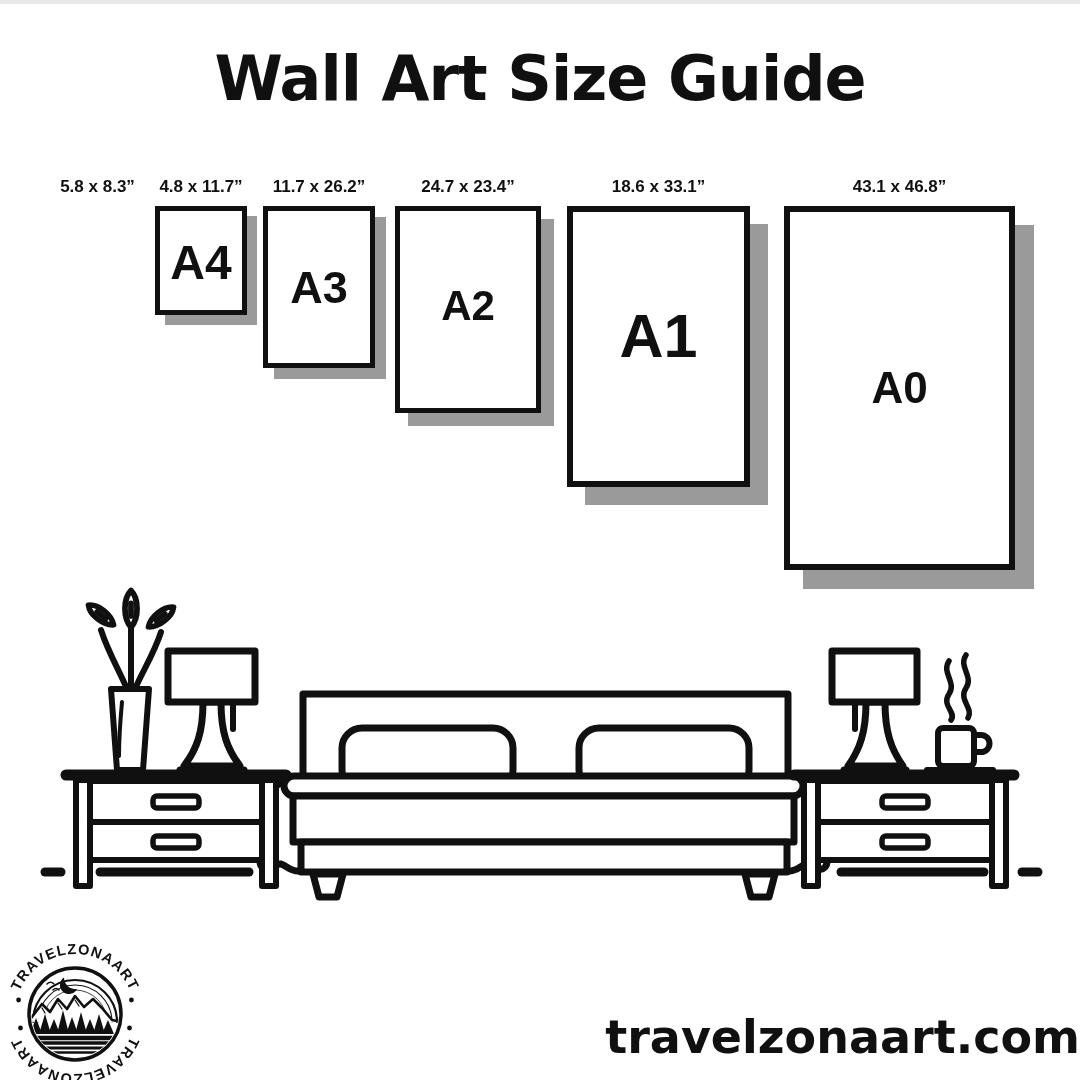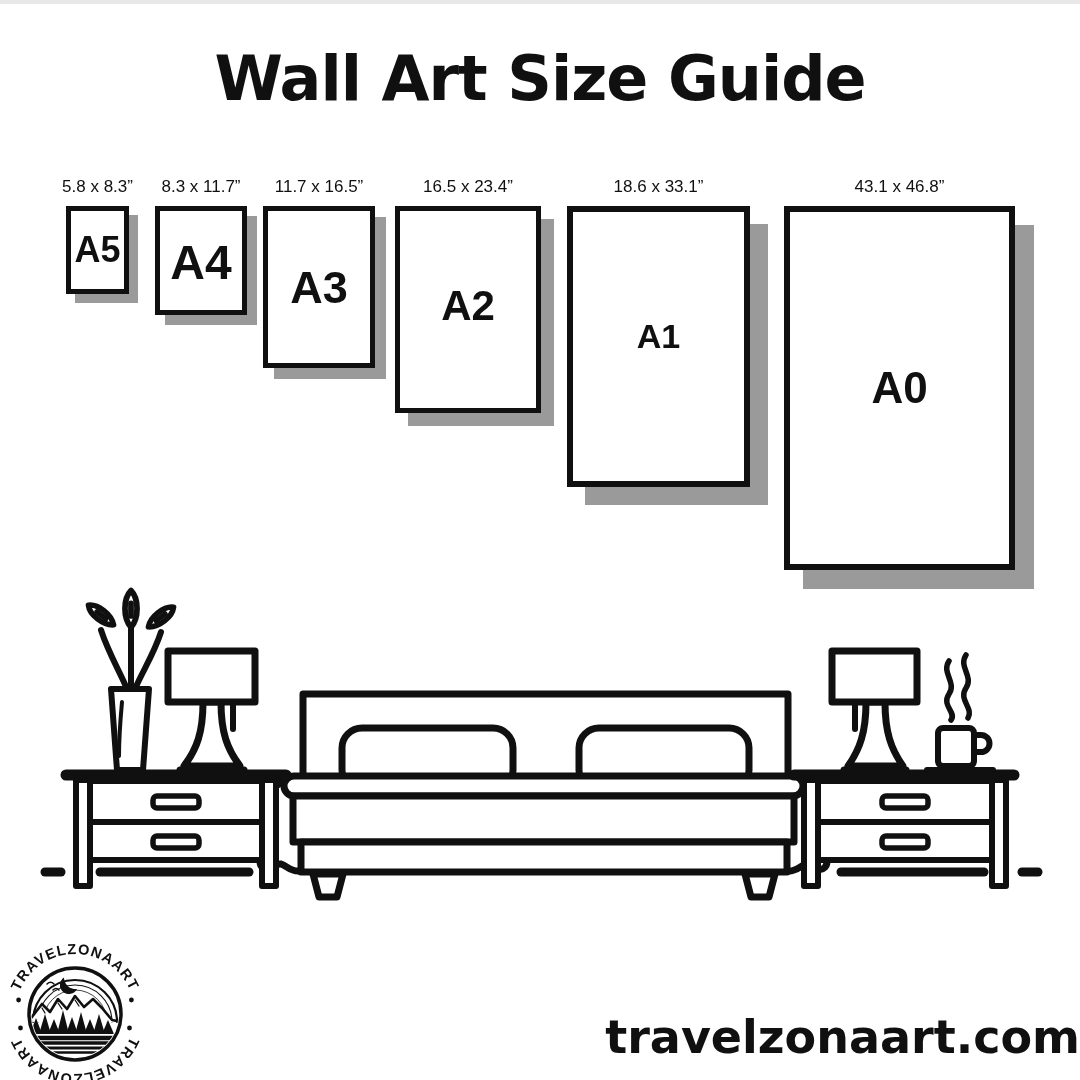--- a/index.html
+++ b/index.html
@@ -15,35 +15,35 @@
   }
   .title{
     position:absolute;top:38px;left:0;width:100%;text-align:center;
     font-family:"DejaVu Sans",sans-serif;font-weight:800;font-size:62px;
     letter-spacing:-1px;color:var(--ink);
   }
   
   .paper-group{position:absolute;top:170px;text-align:center;}
   .dims{
     position:relative;left:50%;transform:translateX(-50%);width:max-content;
-    font-weight:400;font-size:17px;height:26px;line-height:26px;white-space:nowrap;
+    font-weight:700;font-size:17px;height:26px;line-height:26px;white-space:nowrap;
   }
   .sheet{
     position:relative;box-sizing:border-box;width:100%;margin-top:6px;
     background:var(--background);border:5px solid var(--ink);
   }
   .letter{
     position:absolute;left:0;right:0;transform:translateY(-50%);
     font-weight:700;line-height:1;
   }
   .p-a5{left:66px;width:63px}  .p-a5 .sheet{height:88px;box-shadow:9px 9px 0 var(--shadow)}   .p-a5 .letter{top:50%;font-size:36px}
   .p-a4{left:155px;width:92px} .p-a4 .sheet{height:109px;box-shadow:10px 10px 0 var(--shadow)} .p-a4 .letter{top:53%;font-size:48px}
   .p-a3{left:263px;width:112px}.p-a3 .sheet{height:162px;box-shadow:11px 11px 0 var(--shadow)} .p-a3 .letter{top:50%;font-size:45px}
   .p-a2{left:395px;width:146px}.p-a2 .sheet{height:207px;box-shadow:13px 13px 0 var(--shadow)} .p-a2 .letter{top:48%;font-size:42px}
-  .p-a1{left:567px;width:183px}.p-a1 .sheet{height:281px;border-width:6px;box-shadow:18px 18px 0 var(--shadow)} .p-a1 .letter{top:46%;font-size:34px}
+  .p-a1{left:567px;width:183px}.p-a1 .sheet{height:281px;border-width:6px;box-shadow:18px 18px 0 var(--shadow)} .p-a1 .letter{top:46%;font-size:61px}
   .p-a0{left:784px;width:231px}.p-a0 .sheet{height:364px;border-width:6px;box-shadow:19px 19px 0 var(--shadow)} .p-a0 .letter{top:50%;font-size:44px}
   
   .room{position:absolute;left:0;top:578px;width:1080px;height:330px;color:var(--ink);}
   
   .logo{position:absolute;left:0;top:918px;width:150px;height:165px;color:var(--ink);}
   .logo text{font-family:"Liberation Sans",sans-serif;font-weight:700;font-size:14.5px;letter-spacing:1.1px;fill:var(--ink);}
   
   .website{
     position:absolute;top:1006px;left:560px;width:520px;text-align:right;
     font-family:"DejaVu Sans",sans-serif;font-weight:800;font-size:46px;color:var(--ink);
@@ -51,38 +51,35 @@
 </style>
 </head>
 <body>
 
 <div class="canvas">
 
   <div class="title">Wall Art Size Guide</div>
 
   <div class="paper-group p-a5">
     <div class="dims">5.8 x 8.3”</div>
-    <div class="sheet">
-      <div class="letter">A5</div>
-    </div>
   </div>
   <div class="paper-group p-a4">
-    <div class="dims">8.3 x 11.7”</div>
+    <div class="dims">4.8 x 11.7”</div>
     <div class="sheet">
       <div class="letter">A4</div>
     </div>
   </div>
   <div class="paper-group p-a3">
-    <div class="dims">11.7 x 16.5”</div>
+    <div class="dims">11.7 x 26.2”</div>
     <div class="sheet">
       <div class="letter">A3</div>
     </div>
   </div>
   <div class="paper-group p-a2">
-    <div class="dims">16.5 x 23.4”</div>
+    <div class="dims">24.7 x 23.4”</div>
     <div class="sheet">
       <div class="letter">A2</div>
     </div>
   </div>
   <div class="paper-group p-a1">
     <div class="dims">18.6 x 33.1”</div>
     <div class="sheet">
       <div class="letter">A1</div>
     </div>
   </div>

